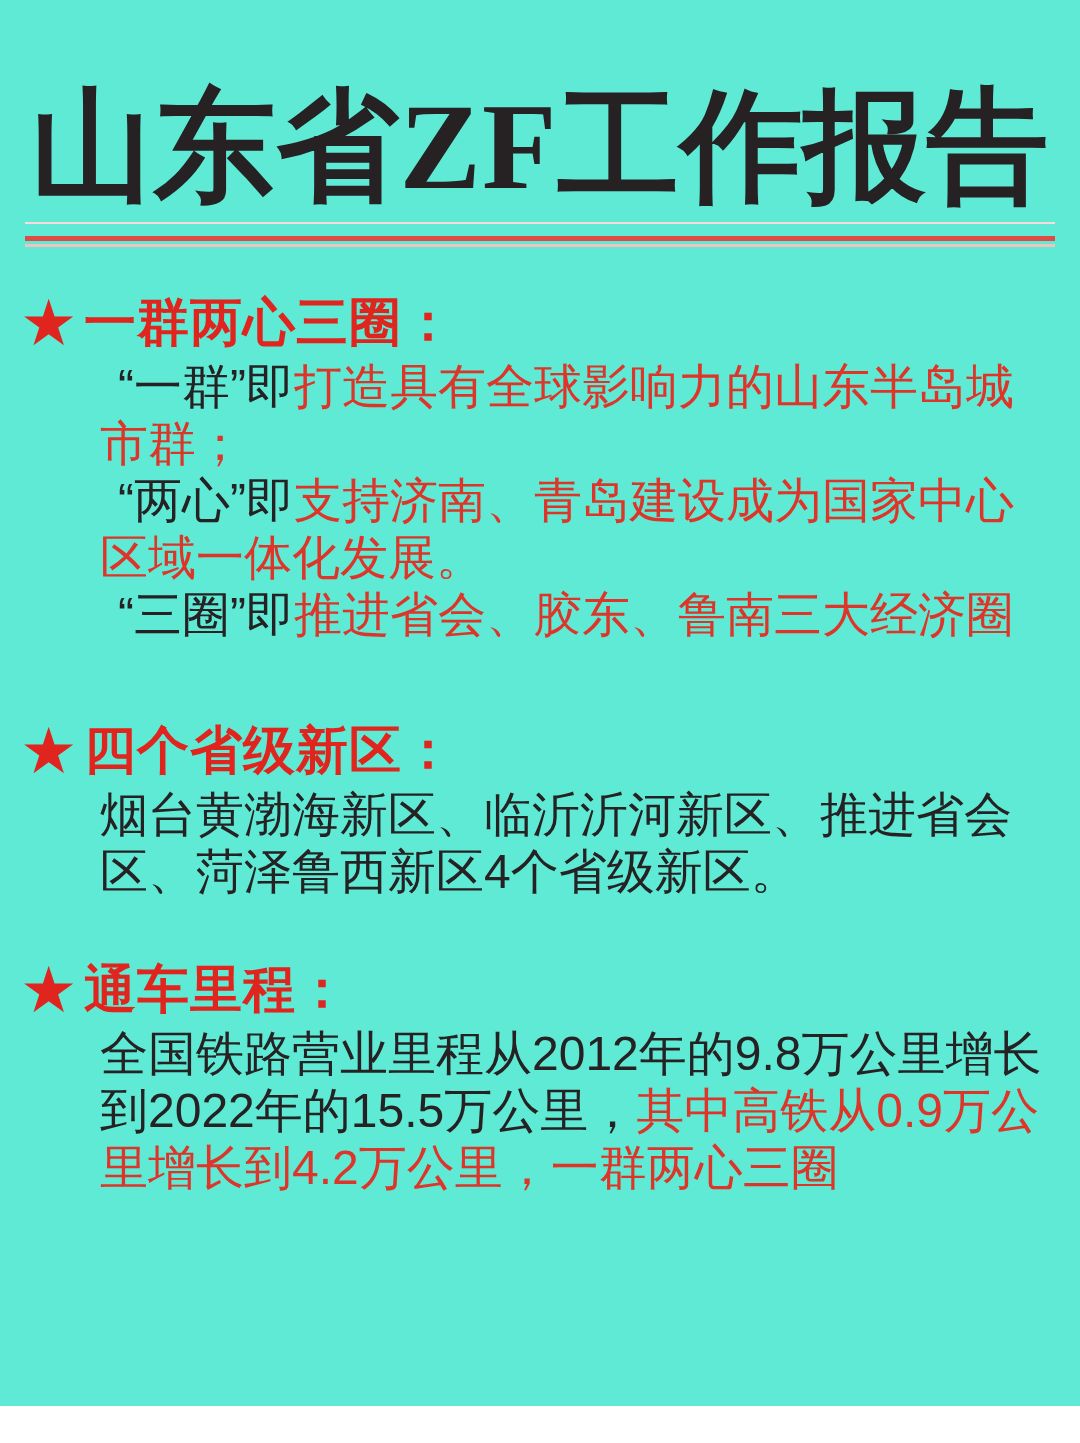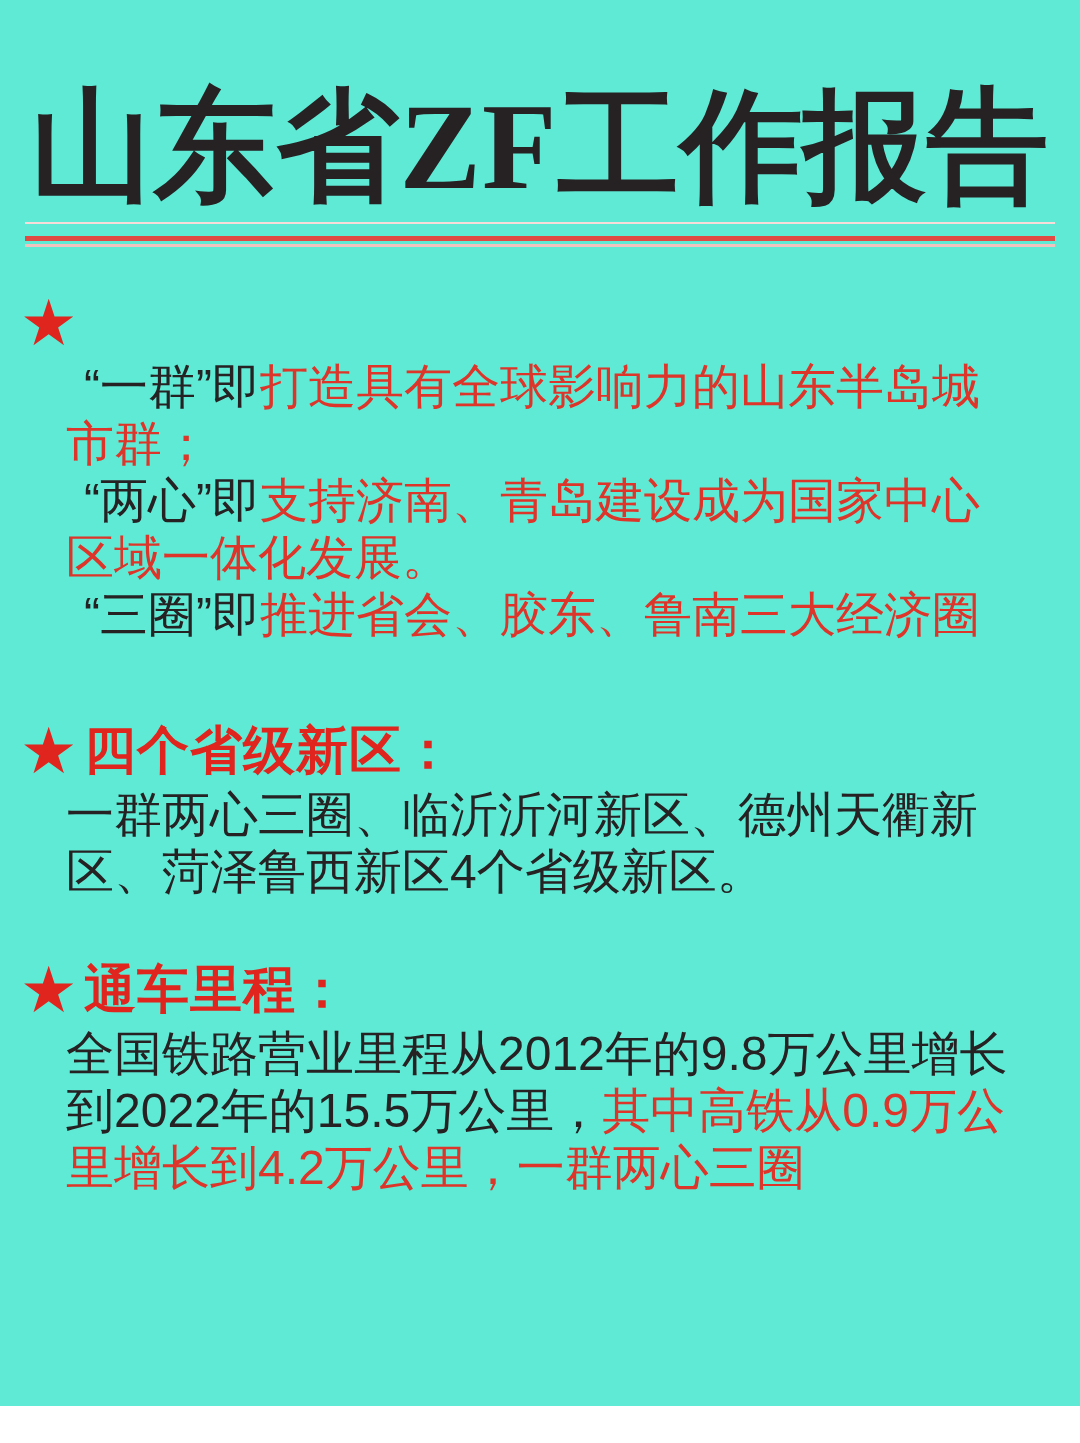--- a/index.html
+++ b/index.html
@@ -49,21 +49,21 @@
 
   .section-heading {
     font-size: 52px;
     font-weight: bold;
     line-height: 1.15;
     letter-spacing: 1px;
     color: var(--heading-red, #e0251e);
     white-space: nowrap;
   }
 
-  .section-body { margin-left: 46px; margin-top: 3px; }
+  .section-body { margin-left: 80px; margin-top: 3px; }
 
   .line {
     font-size: 48px;
     line-height: 57px;
     font-weight: 500;
     white-space: nowrap;
     color: var(--text-black, #262224);
   }
   .line.indent { padding-left: 18px; }
 
@@ -85,37 +85,38 @@
     <div class="divider-faint"></div>
     <div class="divider-strong"></div>
     <div class="divider-light"></div>
   </div>
 
   <div class="sections">
 
     <div class="section section-urban-pattern">
       <div class="section-header">
         <span class="star">★</span>
+        <span class="section-heading">一群两心三圈：</span>
       </div>
       <div class="section-body">
         <div class="line indent"><span class="seg-black">“一群”即</span><span class="seg-red">打造具有全球影响力的山东半岛城</span></div>
         <div class="line"><span class="seg-red">市群；</span></div>
         <div class="line indent"><span class="seg-black">“两心”即</span><span class="seg-red">支持济南、青岛建设成为国家中心</span></div>
         <div class="line"><span class="seg-red">区域一体化发展。</span></div>
         <div class="line indent"><span class="seg-black">“三圈”即</span><span class="seg-red">推进省会、胶东、鲁南三大经济圈</span></div>
       </div>
     </div>
 
     <div class="section section-new-districts">
       <div class="section-header">
         <span class="star">★</span>
         <span class="section-heading">四个省级新区：</span>
       </div>
       <div class="section-body">
-        <div class="line"><span class="seg-black">一群两心三圈、临沂沂河新区、德州天衢新</span></div>
+        <div class="line"><span class="seg-black">烟台黄渤海新区、临沂沂河新区、推进省会</span></div>
         <div class="line"><span class="seg-black">区、菏泽鲁西新区4个省级新区。</span></div>
       </div>
     </div>
 
     <div class="section section-rail-mileage">
       <div class="section-header">
         <span class="star">★</span>
         <span class="section-heading">通车里程：</span>
       </div>
       <div class="section-body">

